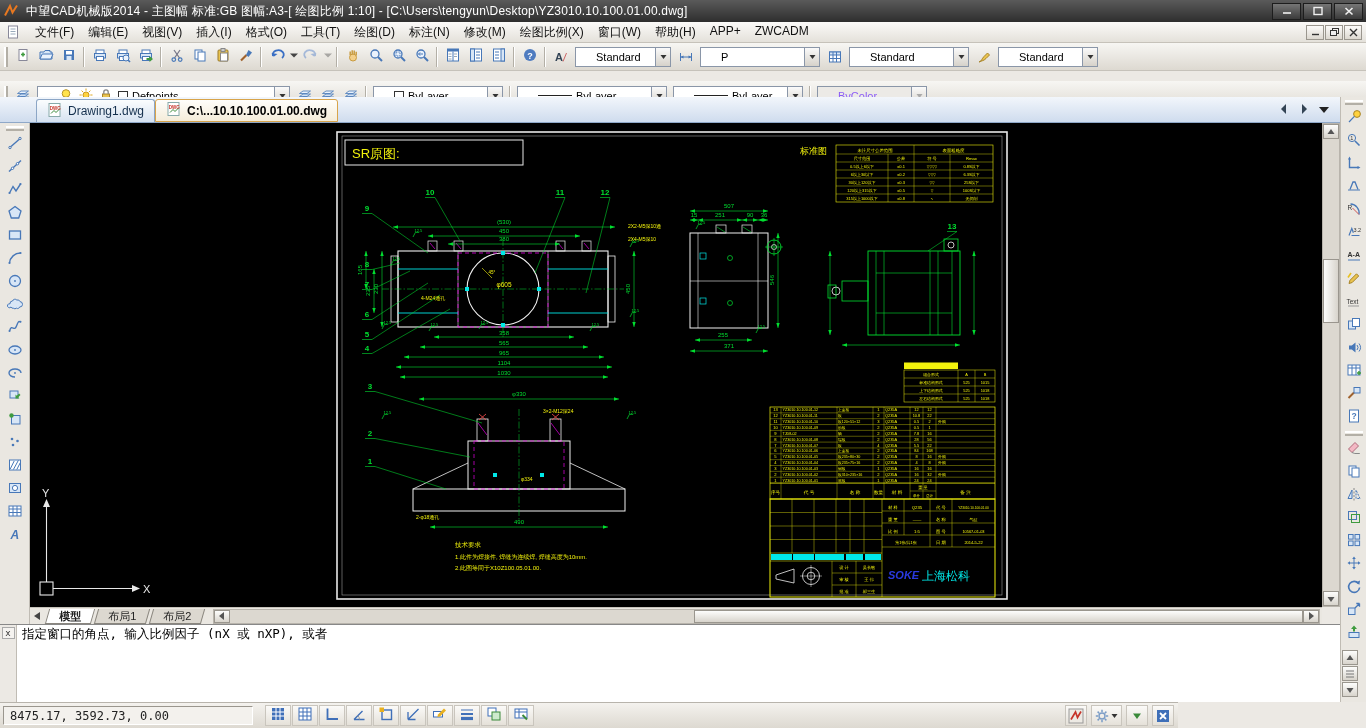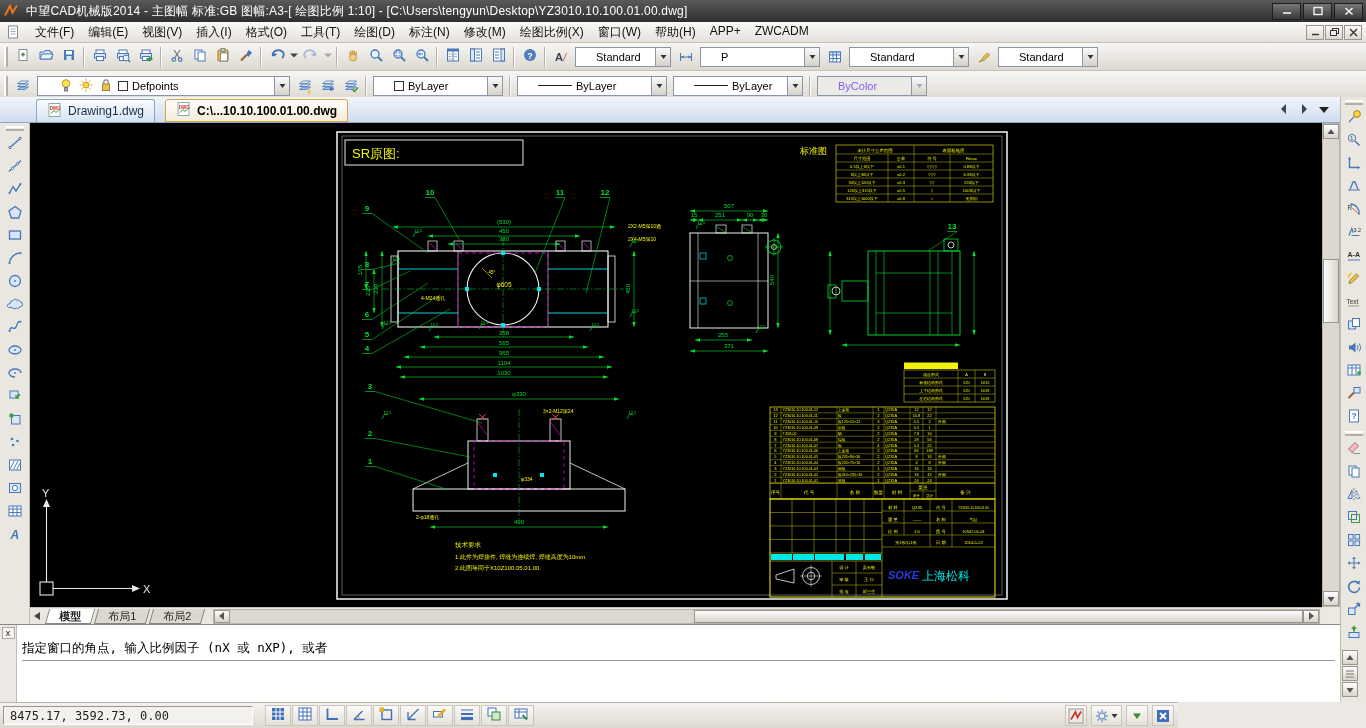--- a/index.html
+++ b/index.html
@@ -13,35 +13,35 @@
 .winbtns{display:flex;gap:2px;margin-right:3px}
 .wbtn{width:29px;height:17px;display:flex;align-items:center;justify-content:center;background:linear-gradient(#767676,#3a3a3a);border:1px solid #1d1d1d;color:#f0f0f0;font-size:11px}
 
 #menubar{left:0;top:22px;width:1366px;height:21px;background:linear-gradient(#fbfaf8,#e4e1da);border-bottom:1px solid #c6c2ba;display:flex;align-items:center;font-size:12px;padding-left:2px}
 .menu-item{padding:2px 7px;color:#111;white-space:nowrap}
 .mdibtns{margin-left:auto;display:flex;gap:1px;margin-right:4px}
 .mdibtn{width:18px;height:15px;display:flex;align-items:center;justify-content:center;background:linear-gradient(#fcfbfa,#dcd8d0);border:1px solid #9a968e;font-size:9px;color:#333}
 
 .hbar{left:0;width:1366px;display:flex;align-items:center;background:linear-gradient(#f7f6f3,#ddd9d1);border-bottom:1px solid #c6c2ba;padding-left:3px}
 #toolbar1{top:43px;height:28px}
-#toolbar2{top:71px;height:30px}
+#toolbar2{top:81px;height:30px}
 .tbtn{width:23px;height:22px;display:flex;align-items:center;justify-content:center}
 .tbtn.dis{opacity:.4}
 .tbtn.dropbtn{width:11px}
 .sep{width:2px;height:20px;border-left:1px solid #b3afa6;border-right:1px solid #fff;margin:0 3px}
 .grip{width:4px;height:20px;border-left:2px solid #fff;border-right:2px solid #b3afa6;margin:0 3px 0 1px}
 .combo{display:flex;align-items:center;height:20px;margin:0 3px;background:#fff;border:1px solid #8a96a8}
 .combo.dis{background:#eceae6;color:#8b5cf6}
 .cval{flex:1;font-size:11px;padding-left:20px;white-space:nowrap;overflow:hidden;display:flex;align-items:center;gap:4px}
 .cdrop{width:15px;height:18px;flex:none;background:linear-gradient(#fafafa,#d6d2ca);border-left:1px solid #8a96a8;display:flex;align-items:center;justify-content:center}
 .swatchbox{width:10px;height:10px;background:#fff;border:1px solid #333;flex:none}
 .ltline{width:34px;height:0;border-top:1.5px solid #222;flex:none}
 
 #tabbar{left:0;top:97px;width:1366px;height:26px;background:linear-gradient(#f2f6fb,#cfdcee);border-bottom:1px solid #8fa8c8;display:flex;align-items:flex-end;padding-left:36px}
-.dtab{height:23px;display:flex;align-items:center;gap:5px;padding:0 10px;margin-right:10px;border:1px solid #8ca6c6;border-bottom:none;border-radius:3px 3px 0 0;background:linear-gradient(#fbfdfe,#d6e2f1);font-size:12px;color:#15304e}
+.dtab{height:23px;display:flex;align-items:center;gap:5px;padding:0 10px;margin-right:0;border:1px solid #8ca6c6;border-bottom:none;border-radius:3px 3px 0 0;background:linear-gradient(#fbfdfe,#d6e2f1);font-size:12px;color:#15304e}
 .dtab.active{border:1px solid #d8a44a;background:linear-gradient(#fffefb,#f4ecd9);font-weight:bold;color:#000}
 #tabctrl{position:absolute;right:34px;top:101px;display:flex;gap:4px;align-items:center}
 .tcbtn{width:16px;height:16px;display:flex;align-items:center;justify-content:center}
 
 #lefttools{left:0;top:123px;width:30px;height:501px;background:#eae7e1;border-right:1px solid #c0bcb4;display:flex;flex-direction:column;align-items:center;padding-top:1px}
 #righttools{left:1340px;top:97px;width:26px;height:605px;background:#eae7e1;border-left:1px solid #c0bcb4;display:flex;flex-direction:column;align-items:center;padding-top:1px}
 .vbtn{width:24px;height:23px;display:flex;align-items:center;justify-content:center;flex:none}
 .vgrip{width:18px;height:5px;border-top:2px solid #fff;border-bottom:2px solid #b3afa6;margin:2px 0;flex:none}
 #canvas{left:30px;top:123px;width:1292px;height:484px;background:#000}
 #cad{display:block}
@@ -53,21 +53,21 @@
 .ltnav{width:14px;height:14px;display:flex;align-items:center;justify-content:center}
 .ltab{height:15px;line-height:14px;padding:0 11px;border:1px solid #8a867e;border-top:none;background:#dcd8d0;transform:skewX(-16deg);margin-left:3px;color:#222}
 .ltab>span{display:inline-block;transform:skewX(16deg)}
 .ltab.active{background:#fff;font-weight:bold}
 #hscroll{flex:1;height:15px;margin:0 2px 0 10px;background:#dcd8d0;border:1px solid #b8b4ac;display:flex;align-items:center}
 .hthumb{height:13px;flex:1;margin-left:42%;background:linear-gradient(#fdfdfc,#d8d4cc);border:1px solid #9a968e}
 
 #cmdwin{left:0;top:624px;width:1340px;height:78px;background:#fff;border-top:1px solid #888;display:flex;font-family:"DejaVu Sans Mono",monospace;font-size:12.5px;color:#000}
 .cmd-side{width:17px;background:#ece9e4;border-right:1px solid #c0bcb4;display:flex;flex-direction:column;align-items:center;flex:none}
 .cmd-close{font-size:9px;width:13px;height:12px;line-height:11px;text-align:center;border:1px solid #aaa;background:#f5f3f0;margin-top:2px;color:#333}
-.cmd-body{flex:1;padding:15px 5px;display:flex;flex-direction:column}
+.cmd-body{flex:1;padding:1px 5px;display:flex;flex-direction:row}
 #cmdhist div{line-height:16px;white-space:pre}
 .cmd-div{border-top:1px solid #999;margin:4px 0 2px}
 .cmd-prompt{line-height:16px}
 #cmdscroll{position:absolute;left:1342px;top:650px;width:20px;height:52px;display:flex;flex-direction:column;gap:1px}
 
 #statusbar{left:0;top:702px;width:1178px;height:26px;background:linear-gradient(#f4f2ee,#ddd9d1);border-top:1px solid #b8b4ac;display:flex;align-items:center;padding-left:3px}
 #coords{width:250px;height:19px;line-height:18px;padding-left:6px;background:#f3f1ed;border:1px solid;border-color:#9a968e #fff #fff #9a968e;font-family:"DejaVu Sans Mono",monospace;font-size:12px;color:#222}
 #toggles{display:flex;margin-left:12px;gap:1px}
 .stbtn{width:26px;height:21px;display:flex;align-items:center;justify-content:center;border:1px solid #c9c5bd;background:linear-gradient(#fbfaf8,#e5e1d9)}
 #statusright{margin-left:auto;display:flex;align-items:center;gap:4px;margin-right:4px}

